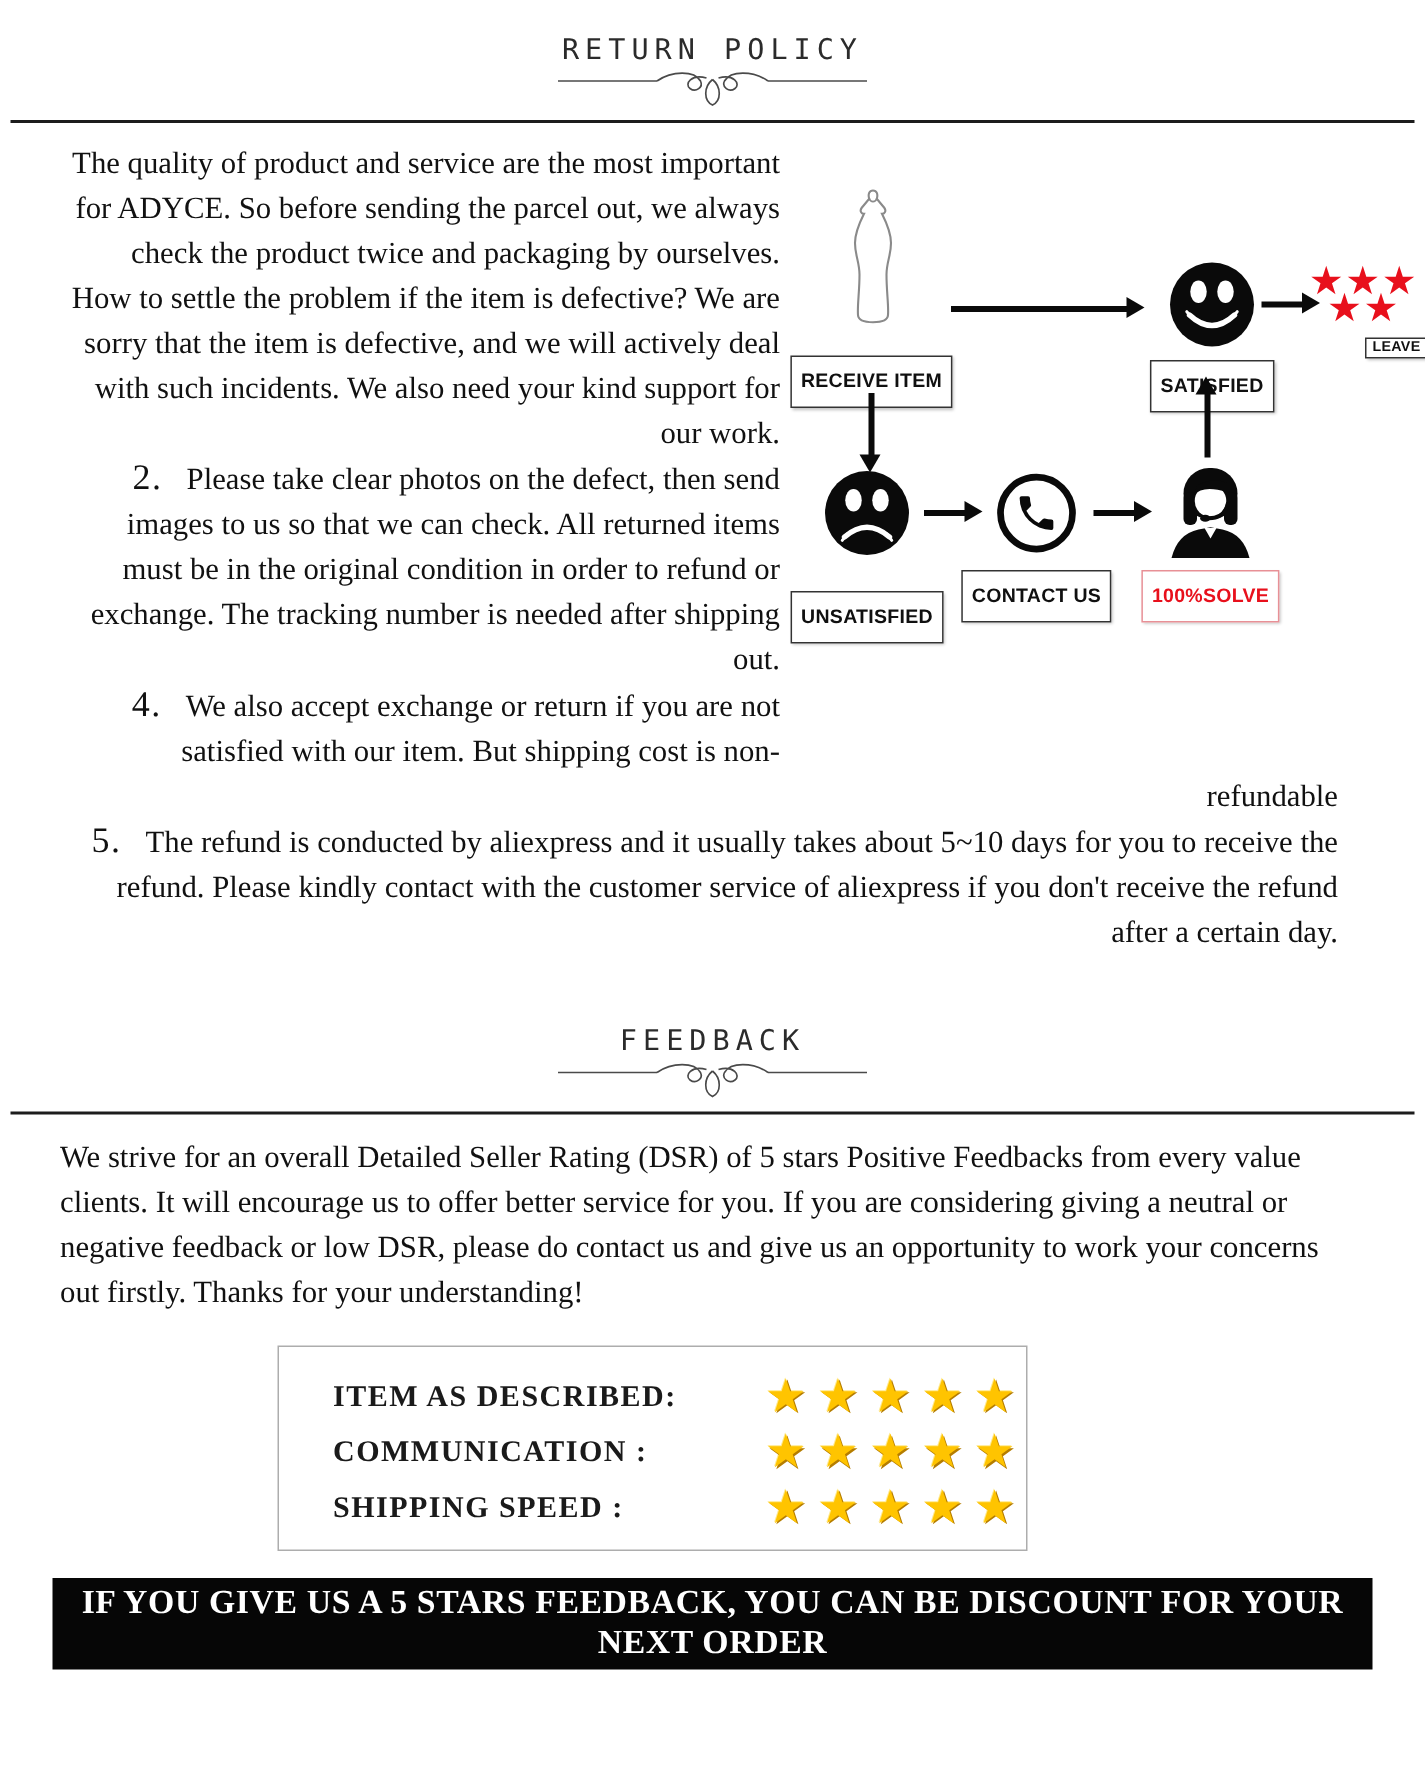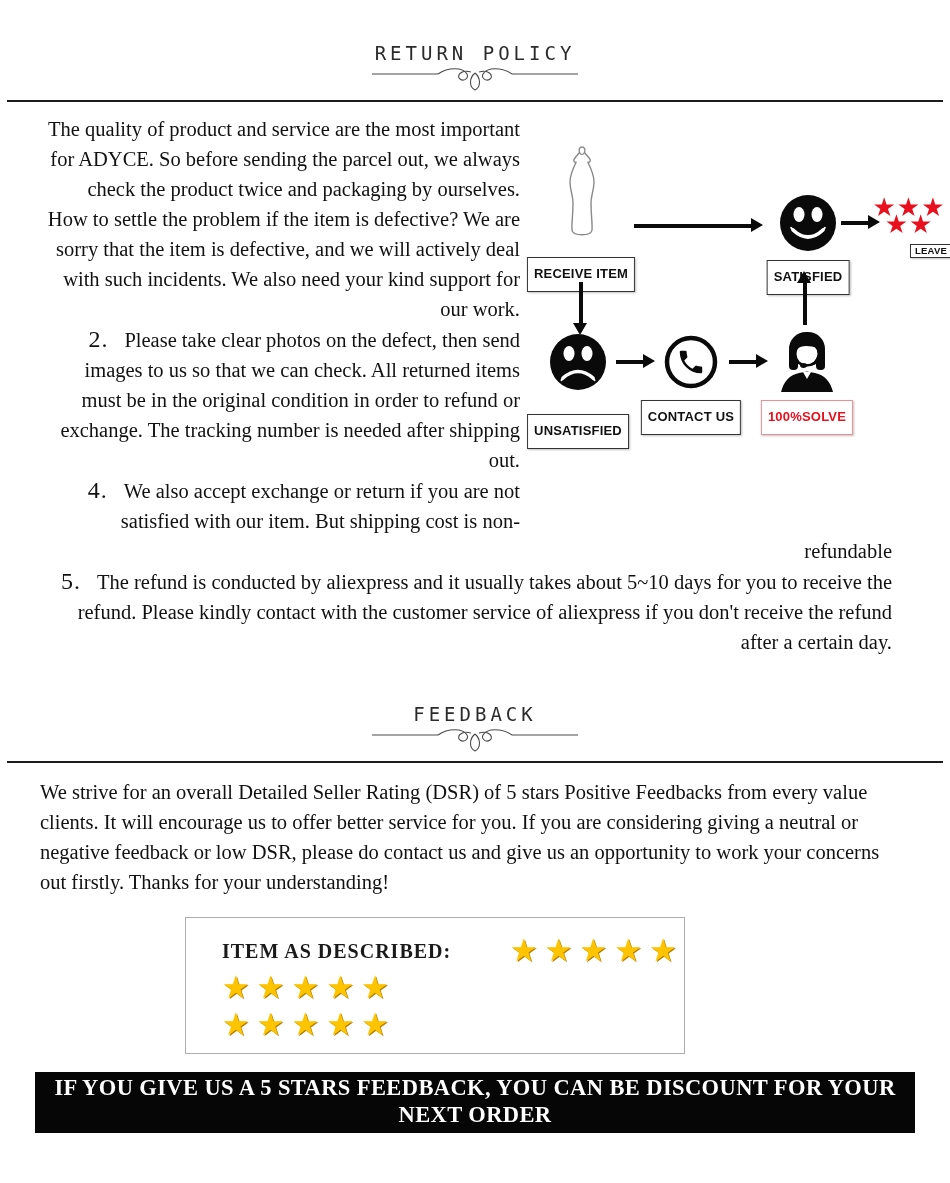--- a/index.html
+++ b/index.html
@@ -6,21 +6,21 @@
     --red:#e8101c; --gold:#ffc400; --banner_bg:#060606; --banner_text:#ffffff;
   }
   *{margin:0;padding:0;box-sizing:border-box;}
   html,body{background:#fff;}
   .page{
     width:950px; min-height:1183px; margin:0 auto; background:#fff;
     font-family:"Liberation Serif", serif; color:#111; overflow:hidden; position:relative;
   }
   
   .sec-header{text-align:center;}
-  .sec-header.first{margin-top:42px;text-decoration:underline;}
+  .sec-header.first{margin-top:22px;text-decoration:underline;}
   .sec-header.second{margin-top:46px;}
   .sec-title{
     font-family:"DejaVu Sans Mono", monospace; font-size:19px; letter-spacing:4px;
     color:#2b2b2b; font-weight:normal; display:inline-block;
   }
   .flourish{display:block; margin:2px auto 0; width:210px; height:26px;}
   .rule{border:none; border-top:2px solid #1c1c1c; margin:8px 7px 0 7px;}
 
   
   .policy{padding:12px 58px 0 40px; font-size:20.5px; line-height:30px;}
@@ -186,23 +186,25 @@
 
   <div class="fb-body">
     <p>We strive for an overall Detailed Seller Rating (DSR) of 5 stars Positive Feedbacks from every value clients. It will encourage us to offer better service for you. If you are considering giving a neutral or negative feedback or low DSR, please do contact us and give us an opportunity to work your concerns out firstly. Thanks for your understanding!</p>
 
     <div class="ratings">
       <div class="rating-row">
         <span class="rating-label">ITEM AS DESCRIBED:</span>
         <span class="gstars"><span class="gstar">★</span><span class="gstar">★</span><span class="gstar">★</span><span class="gstar">★</span><span class="gstar">★</span></span>
       </div>
       <div class="rating-row">
+        <span class="rating-label">COMMUNICATION :</span>
         <span class="gstars"><span class="gstar">★</span><span class="gstar">★</span><span class="gstar">★</span><span class="gstar">★</span><span class="gstar">★</span></span>
       </div>
       <div class="rating-row">
+        <span class="rating-label">SHIPPING SPEED :</span>
         <span class="gstars"><span class="gstar">★</span><span class="gstar">★</span><span class="gstar">★</span><span class="gstar">★</span><span class="gstar">★</span></span>
       </div>
     </div>
   </div>
 
   <div class="banner">IF YOU GIVE US A 5 STARS FEEDBACK, YOU CAN BE DISCOUNT FOR YOUR NEXT ORDER</div>
 
 </div>
 
 </body></html>

